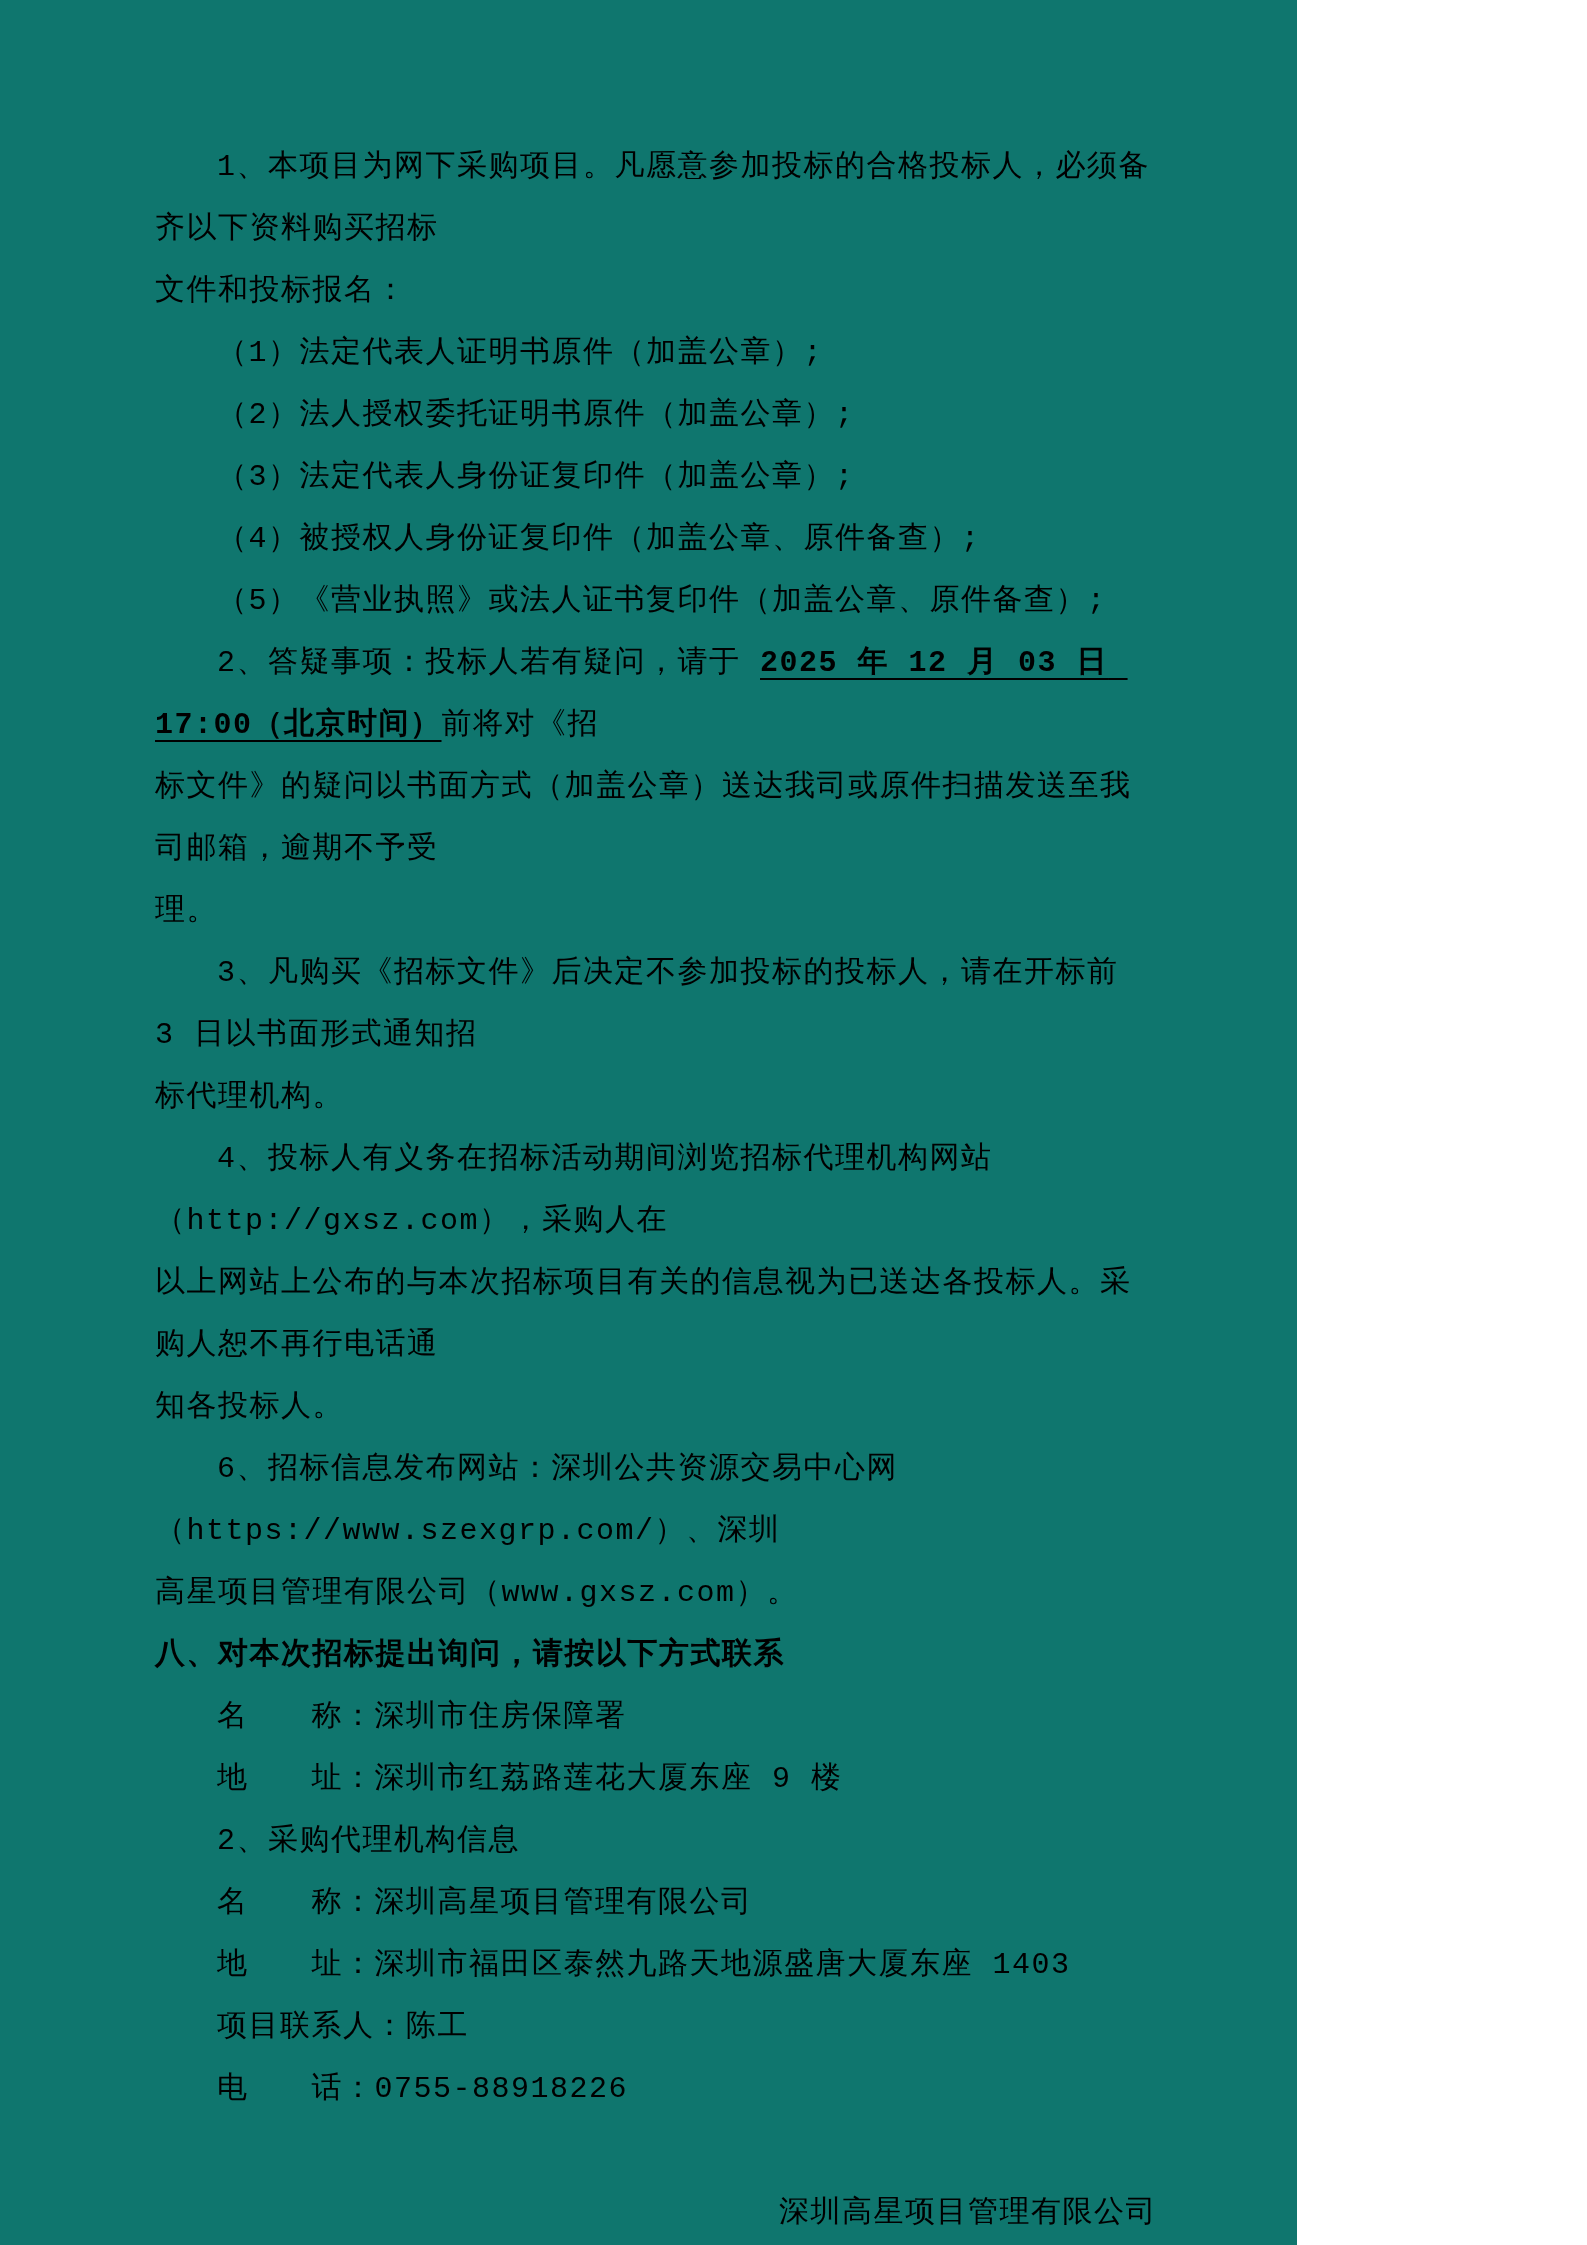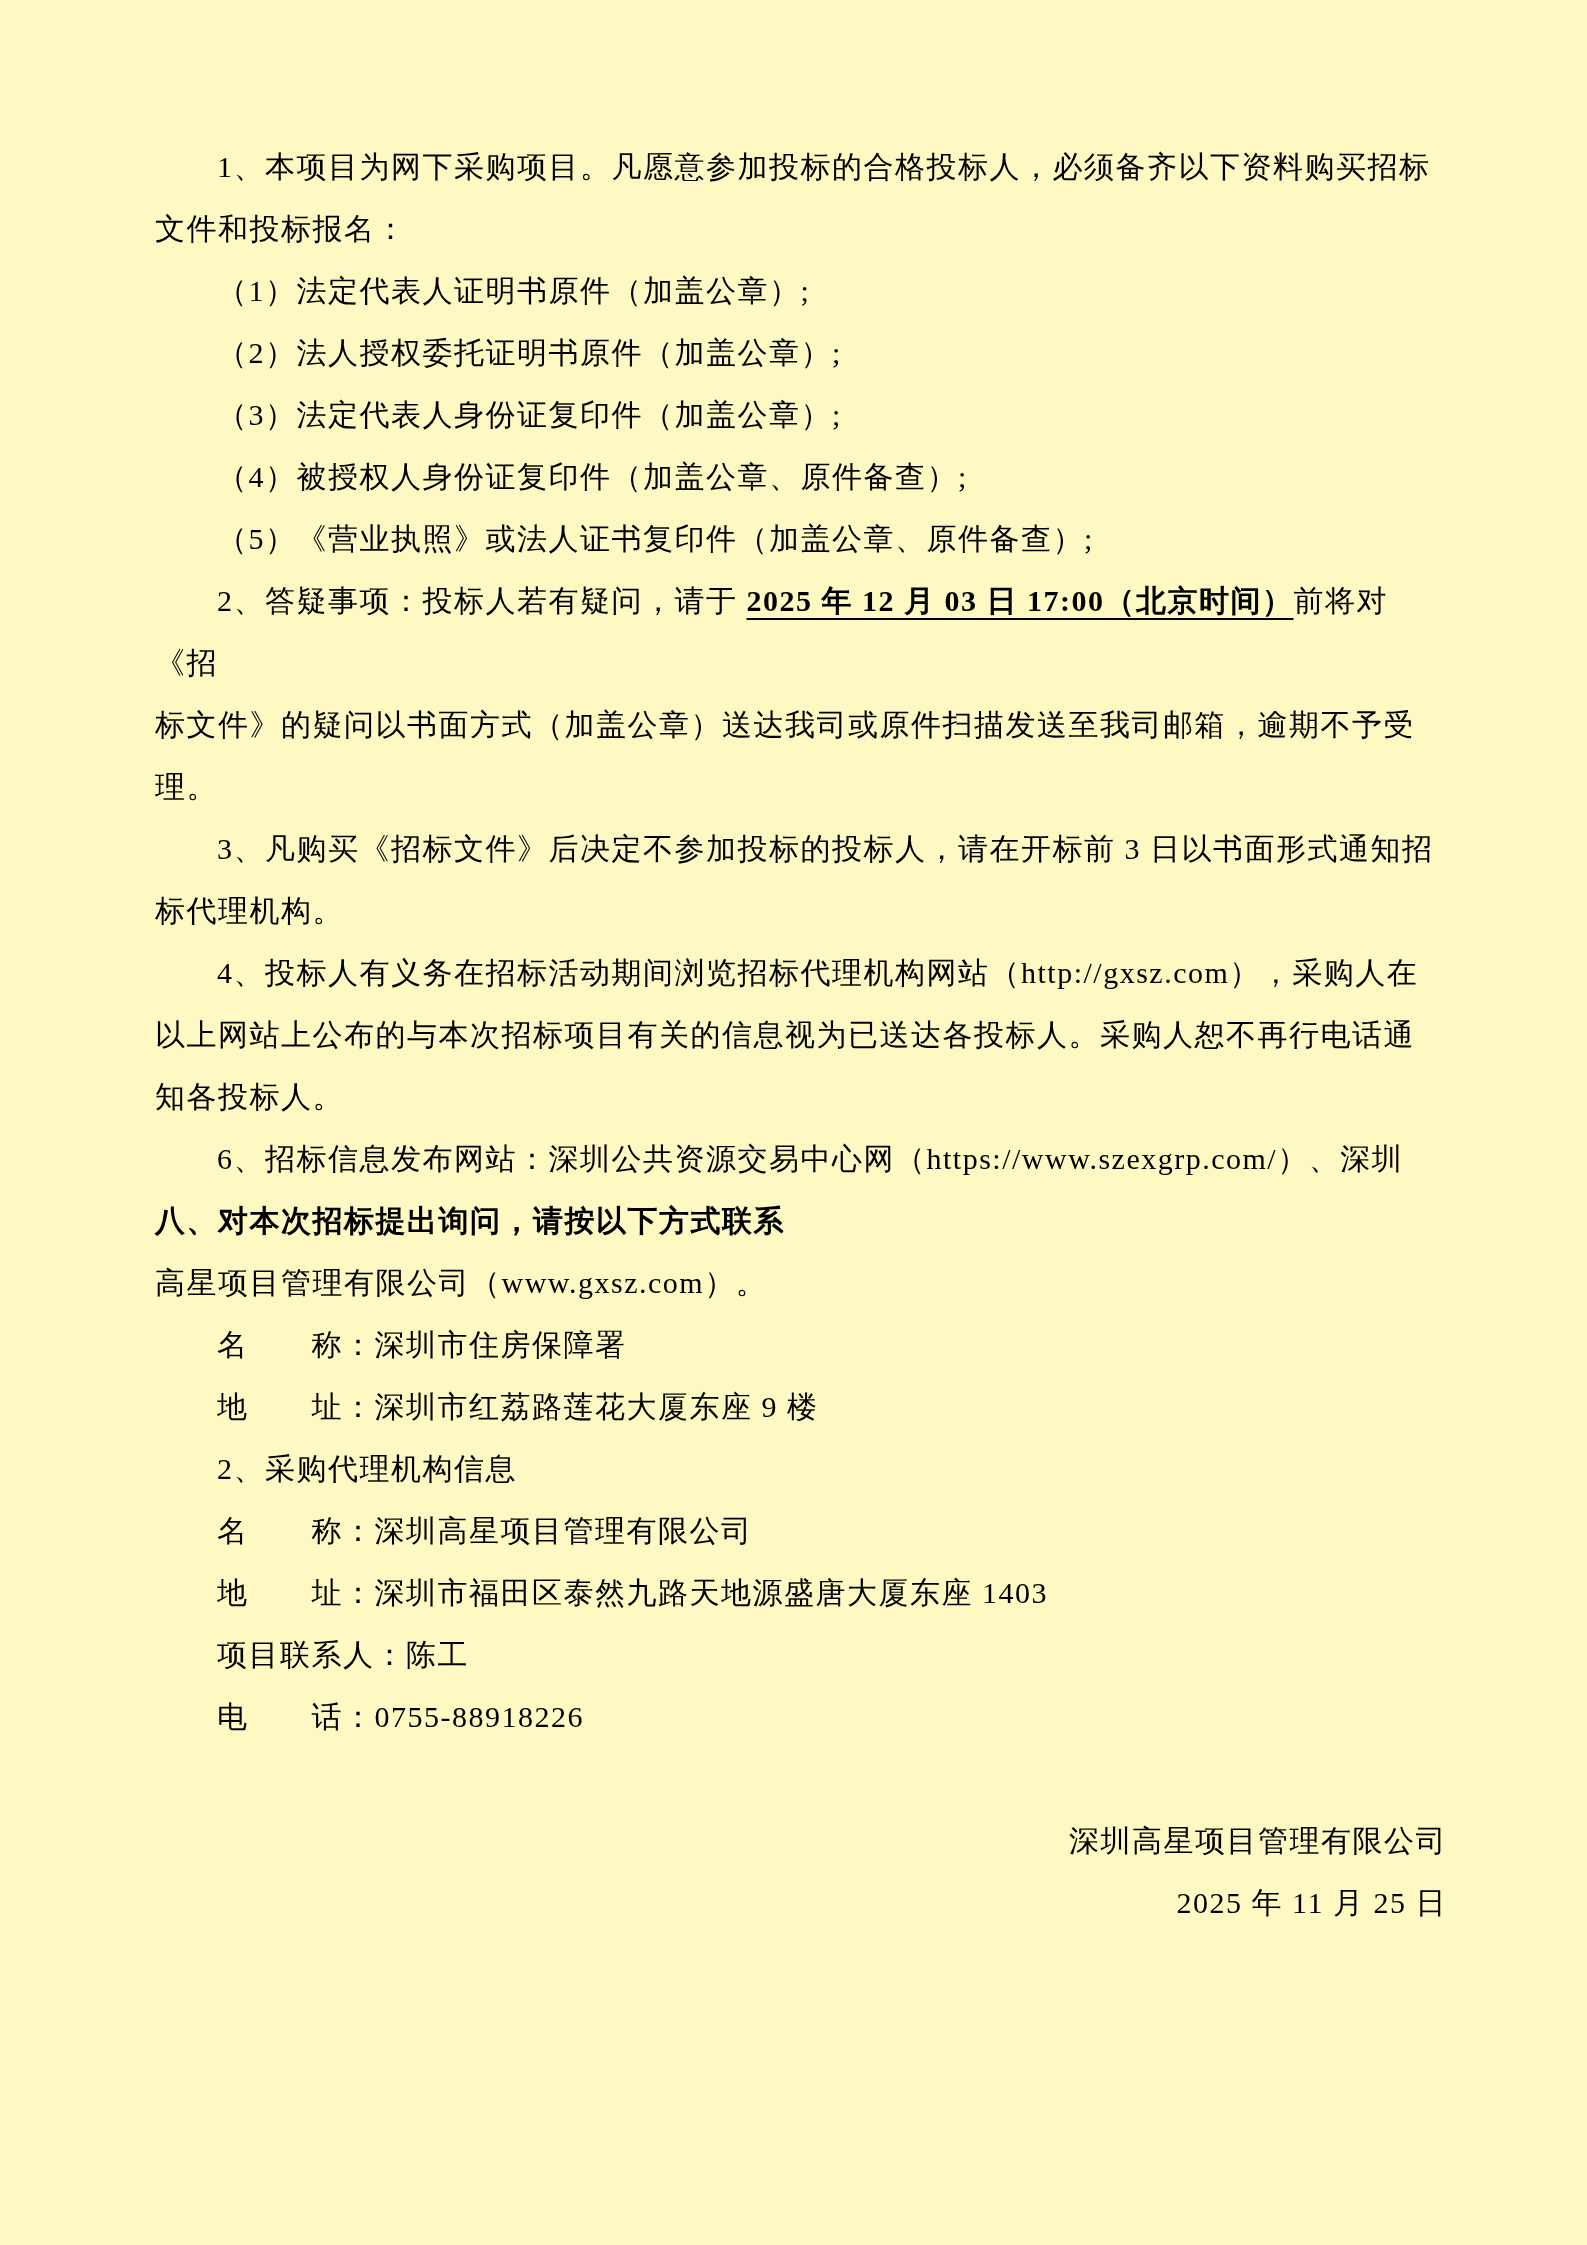--- a/index.html
+++ b/index.html
@@ -9,24 +9,25 @@
   }
   body {
     width: 1587px;
     height: 2245px;
     position: relative;
     overflow: hidden;
     font-family: "Liberation Serif", "DejaVu Serif", serif;
     color: #000000;
   }
   .page {
-    width: 1587px;
+    width: 1297px;
     height: 2245px;
-    background: #fef9c3;
+    background: #0f766e;
     box-sizing: border-box;
+    font-family: Liberation Mono, monospace;
   }
   .doc-body {
     box-sizing: border-box;
     padding: 136px 140px 0 155px;
     font-size: 30px;
     line-height: 62px;
     letter-spacing: 1.5px;
   }
   .line {
     white-space: pre-wrap;
@@ -64,22 +65,22 @@
       <div class="line indent"><span class="run">（5）《营业执照》或法人证书复印件（加盖公章、原件备查）;</span></div>
       <div class="line indent"><span class="run">2、答疑事项：投标人若有疑问，请于 </span><span class="run bold underline">2025 年 12 月 03 日 17:00（北京时间）</span><span class="run">前将对《招</span></div>
       <div class="line"><span class="run">标文件》的疑问以书面方式（加盖公章）送达我司或原件扫描发送至我司邮箱，逾期不予受</span></div>
       <div class="line"><span class="run">理。</span></div>
       <div class="line indent"><span class="run">3、凡购买《招标文件》后决定不参加投标的投标人，请在开标前 3 日以书面形式通知招</span></div>
       <div class="line"><span class="run">标代理机构。</span></div>
       <div class="line indent"><span class="run">4、投标人有义务在招标活动期间浏览招标代理机构网站（http://gxsz.com），采购人在</span></div>
       <div class="line"><span class="run">以上网站上公布的与本次招标项目有关的信息视为已送达各投标人。采购人恕不再行电话通</span></div>
       <div class="line"><span class="run">知各投标人。</span></div>
       <div class="line indent"><span class="run">6、招标信息发布网站：深圳公共资源交易中心网（https://www.szexgrp.com/）、深圳</span></div>
+      <div class="line"><span class="run">高星项目管理有限公司（www.gxsz.com）。</span></div>
       <div class="line bold"><span class="run bold">八、对本次招标提出询问，请按以下方式联系</span></div>
-      <div class="line"><span class="run">高星项目管理有限公司（www.gxsz.com）。</span></div>
       <div class="line indent"><span class="run">名　　称：深圳市住房保障署</span></div>
       <div class="line indent"><span class="run">地　　址：深圳市红荔路莲花大厦东座 9 楼</span></div>
       <div class="line indent"><span class="run">2、采购代理机构信息</span></div>
       <div class="line indent"><span class="run">名　　称：深圳高星项目管理有限公司</span></div>
       <div class="line indent"><span class="run">地　　址：深圳市福田区泰然九路天地源盛唐大厦东座 1403</span></div>
       <div class="line indent"><span class="run">项目联系人：陈工</span></div>
       <div class="line indent"><span class="run">电　　话：0755-88918226</span></div>
       <div class="line blank"></div>
       <div class="line right"><span class="run">深圳高星项目管理有限公司</span></div>
       <div class="line right"><span class="run">2025 年 11 月 25 日</span></div>

